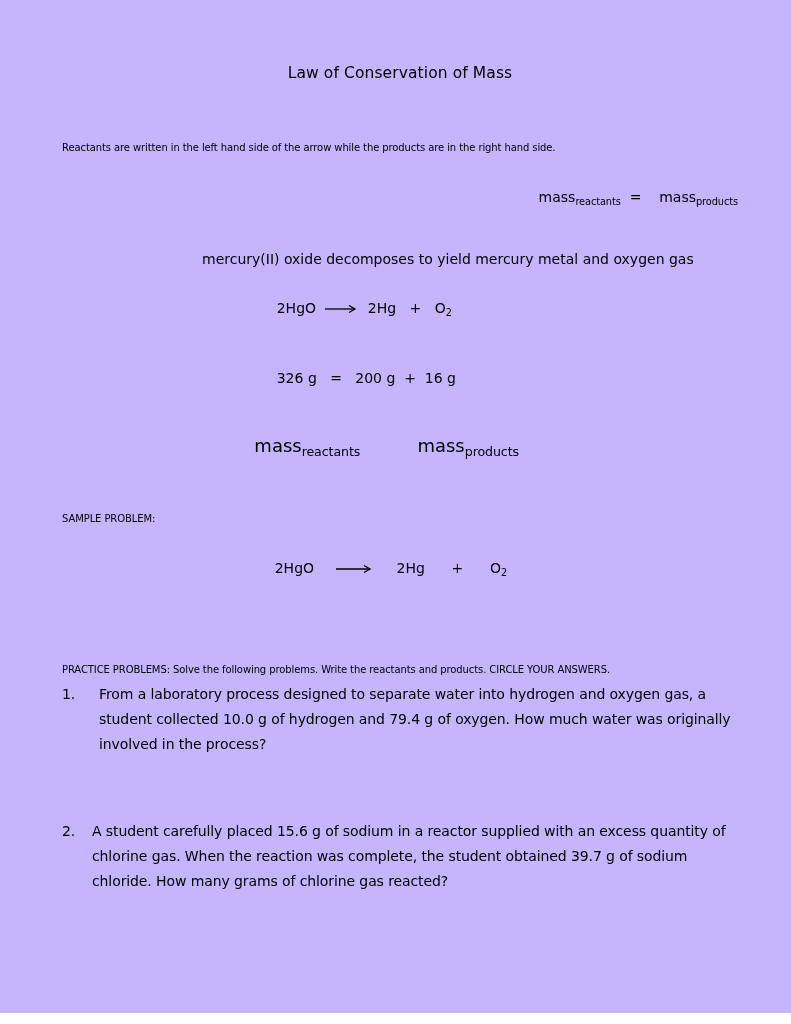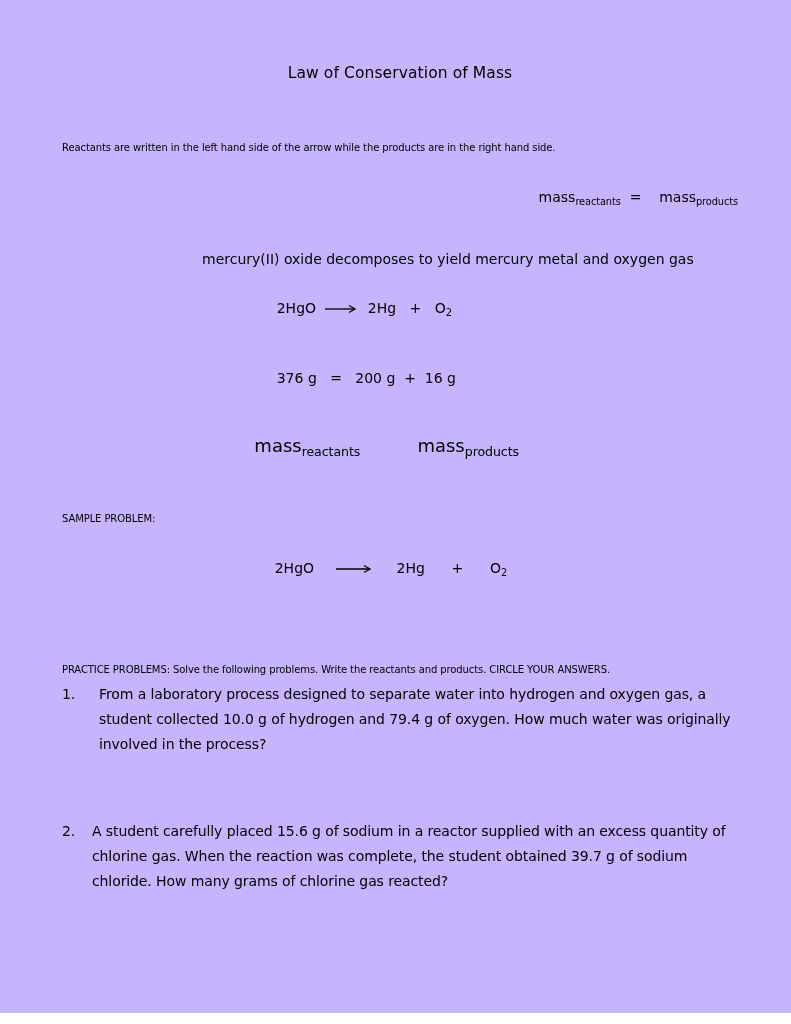--- a/index.html
+++ b/index.html
@@ -172,21 +172,21 @@
     <div class="eq-line eq-sym">
       <span>2HgO</span><span>  </span><span class="arrow"><svg width="34" height="10" viewBox="0 0 34 10">
             <line x1="0" y1="5" x2="29" y2="5" stroke="#000" stroke-width="1.3"></line>
             <polyline points="24,1.5 30,5 24,8.5" fill="none" stroke="#000" stroke-width="1.3"></polyline>
           </svg></span><span>  </span><span>2Hg</span><span>   </span><span>+</span><span>   </span><span>O</span><sub>2</sub>
     </div>
 
     <div class="spacer-6"></div>
 
     <div class="eq-line eq-num">
-      <span>376 g</span><span>   </span><span>=</span><span>   </span><span>200 g</span><span>  </span><span>+</span><span>  </span><span>16 g</span>
+      <span>326 g</span><span>   </span><span>=</span><span>   </span><span>200 g</span><span>  </span><span>+</span><span>  </span><span>16 g</span>
     </div>
 
     <div class="spacer-6"></div>
 
     <div class="eq-labels">
       <span>mass</span><sub>reactants</sub><span>          </span><span>mass</span><sub>products</sub>
     </div>
 
     <div class="spacer-28"></div>
 

